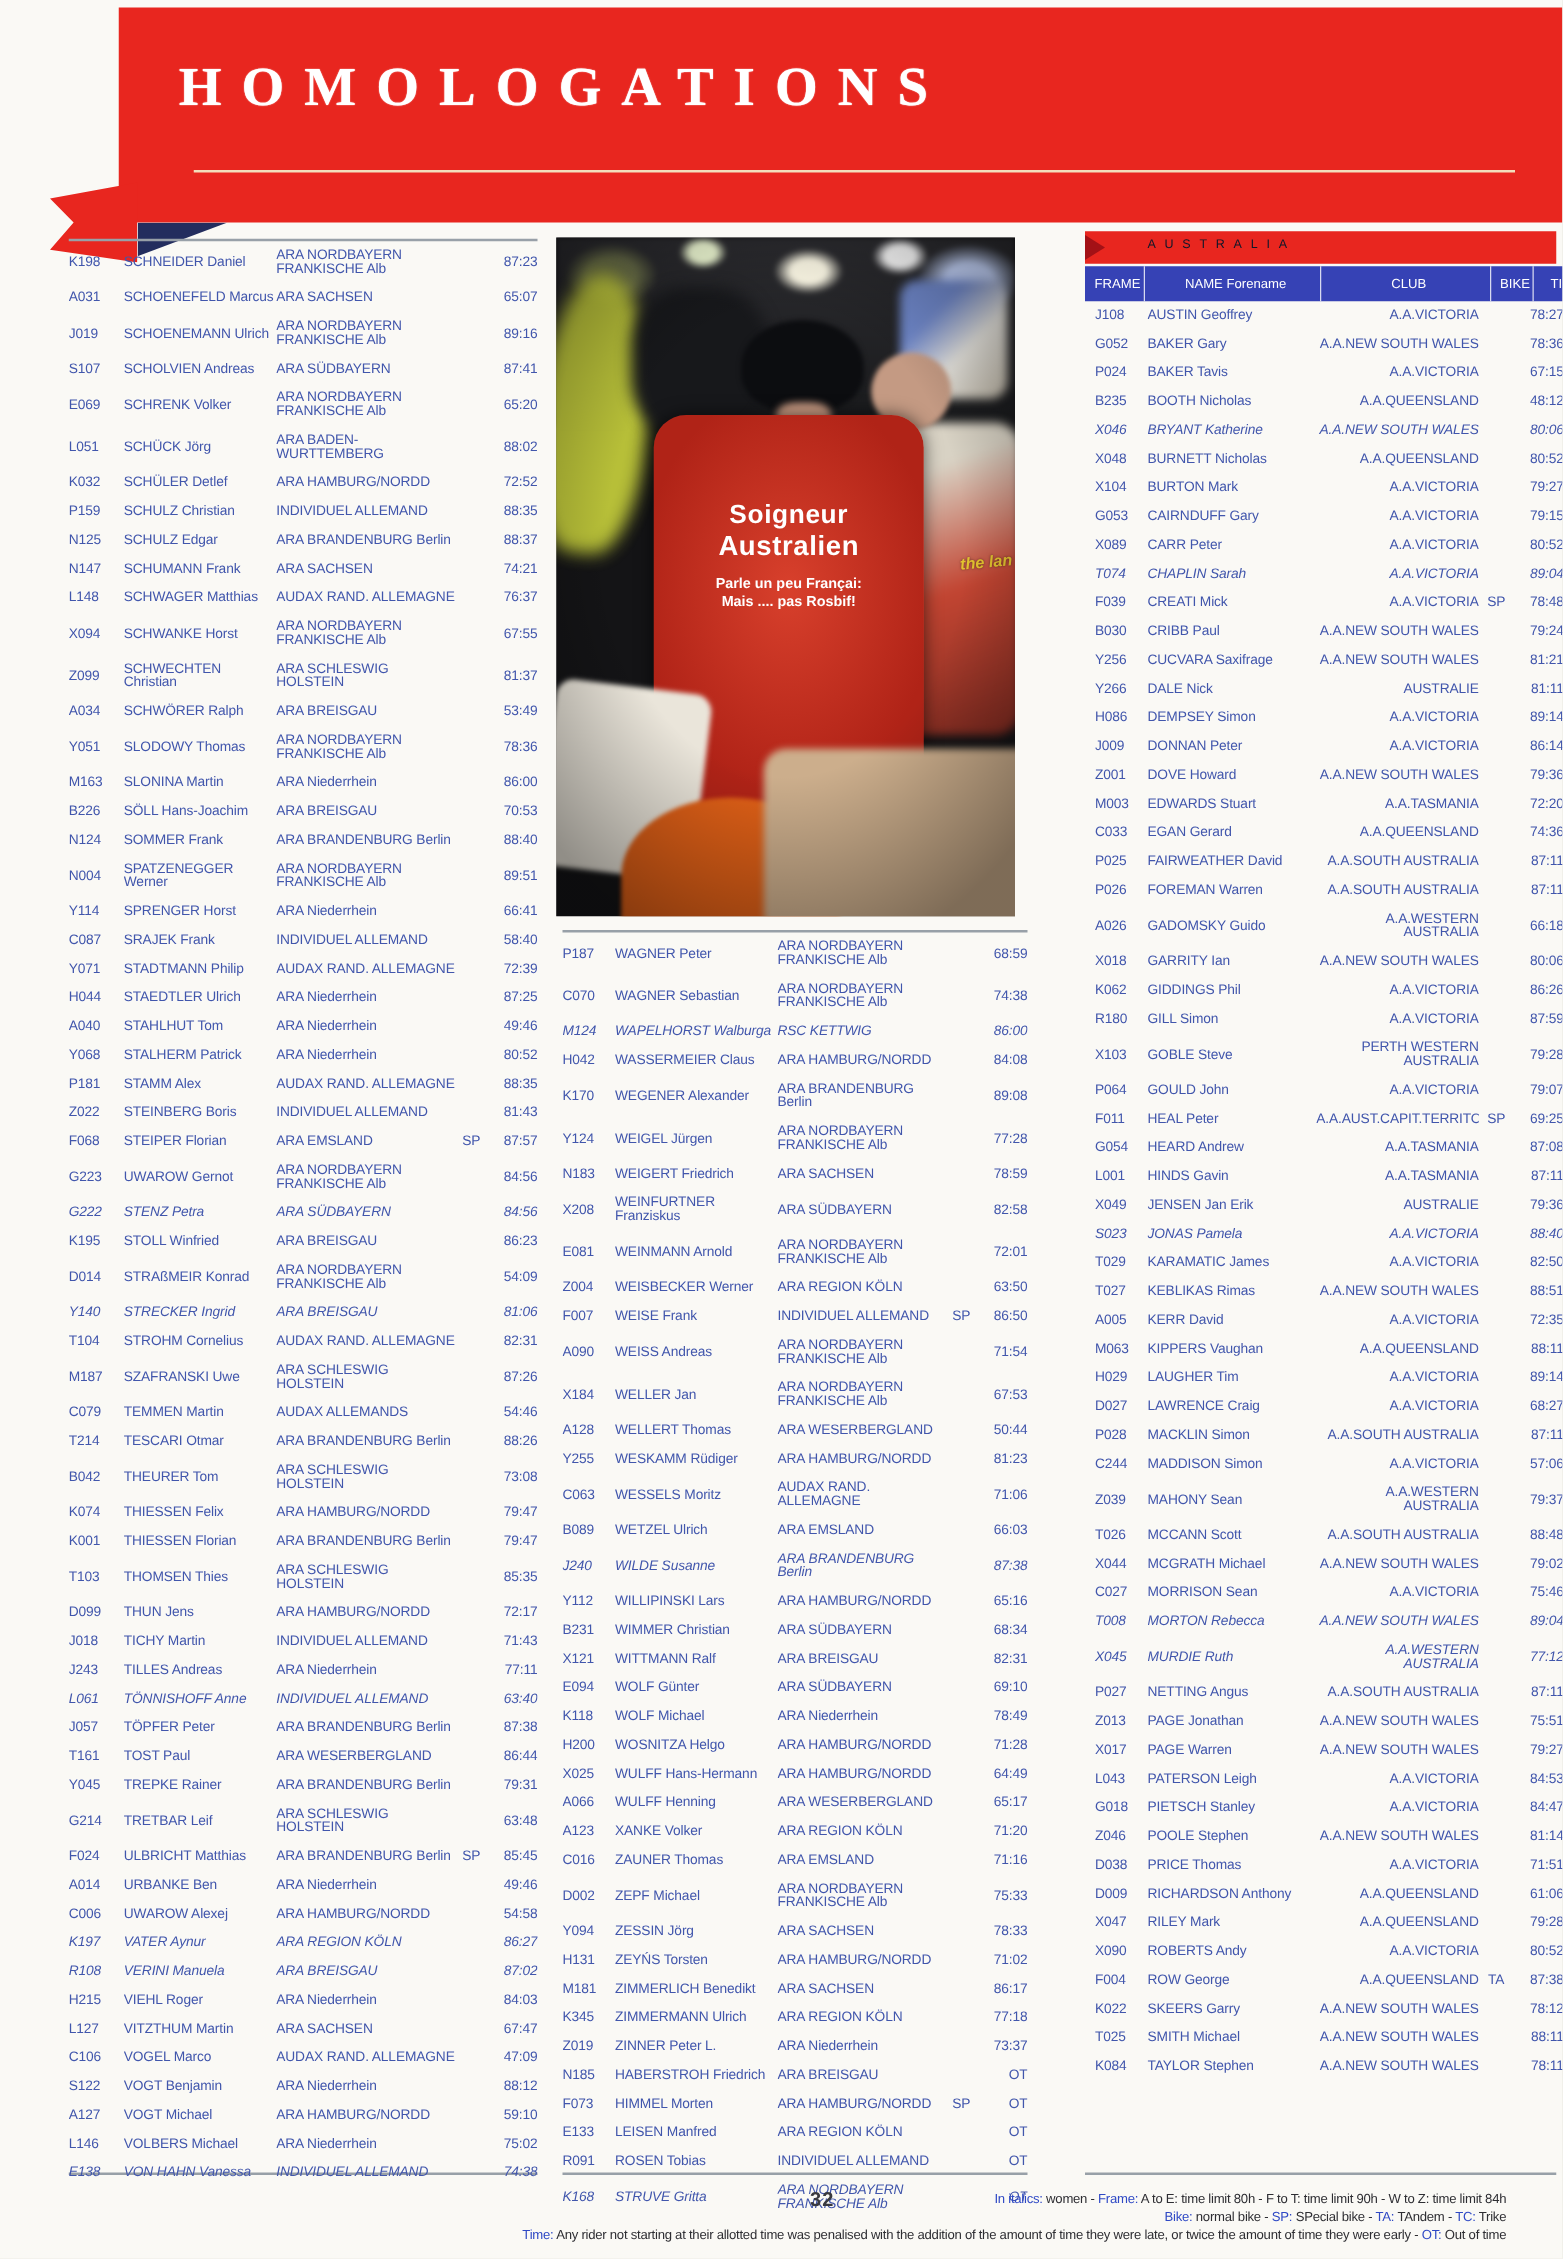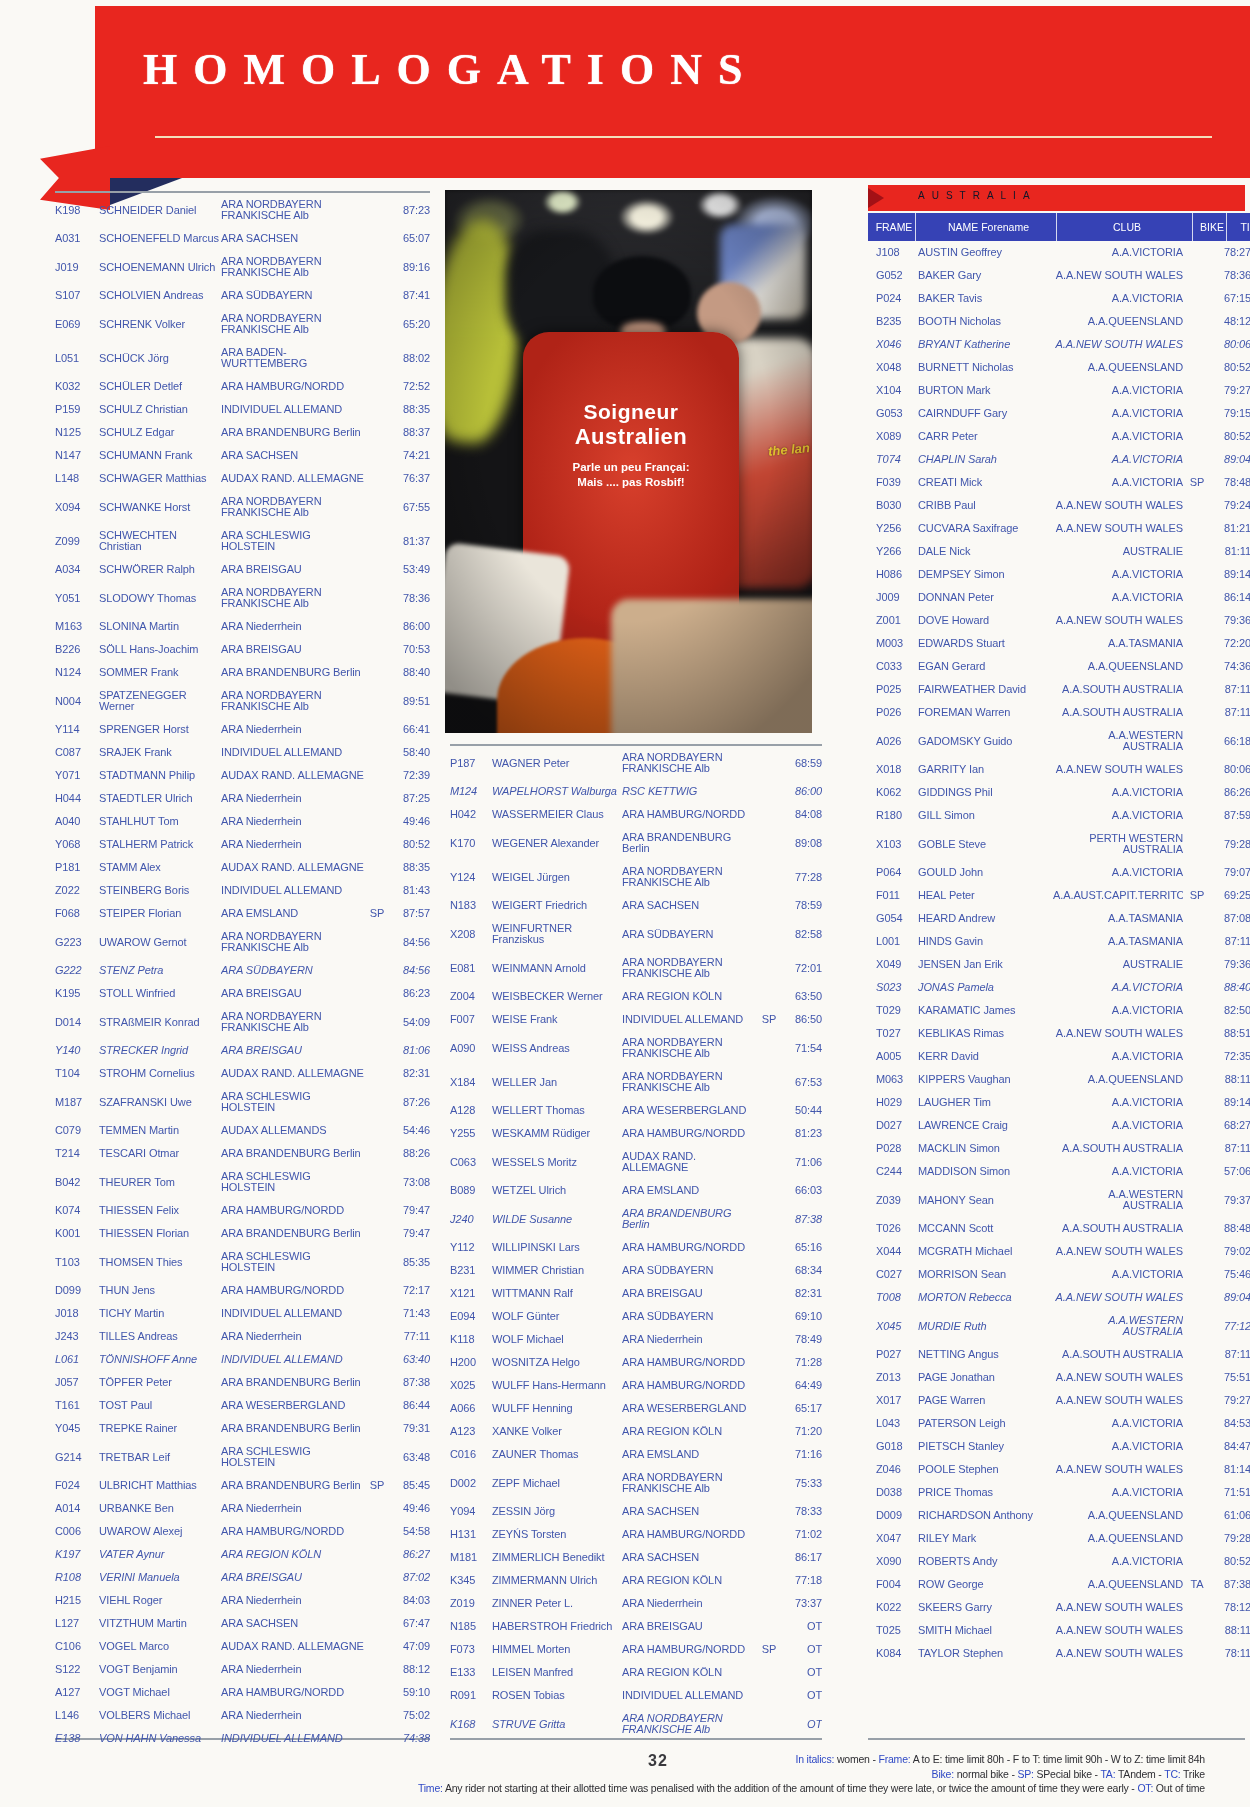--- a/index.html
+++ b/index.html
@@ -580,20 +580,27 @@
   <div class="tbl-mid">
     <table class="results">
         <tbody id="middle-body">
           <tr>
             <td class="c-frame">P187</td>
             <td class="c-name">WAGNER Peter</td>
             <td class="c-club">ARA NORDBAYERN FRANKISCHE Alb</td>
             <td class="c-bike"></td>
             <td class="c-time">68:59</td>
           </tr>
+          <tr>
+            <td class="c-frame">C070</td>
+            <td class="c-name">WAGNER Sebastian</td>
+            <td class="c-club">ARA NORDBAYERN FRANKISCHE Alb</td>
+            <td class="c-bike"></td>
+            <td class="c-time">74:38</td>
+          </tr>
           <tr class="women">
             <td class="c-frame">M124</td>
             <td class="c-name">WAPELHORST Walburga</td>
             <td class="c-club">RSC KETTWIG</td>
             <td class="c-bike"></td>
             <td class="c-time">86:00</td>
           </tr>
           <tr>
             <td class="c-frame">H042</td>
             <td class="c-name">WASSERMEIER Claus</td>

